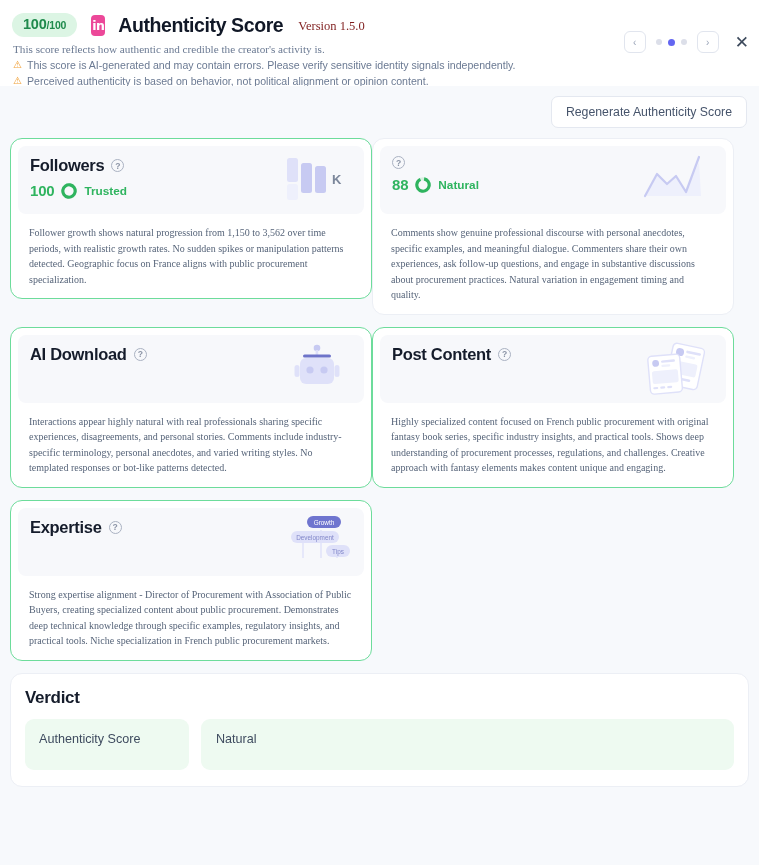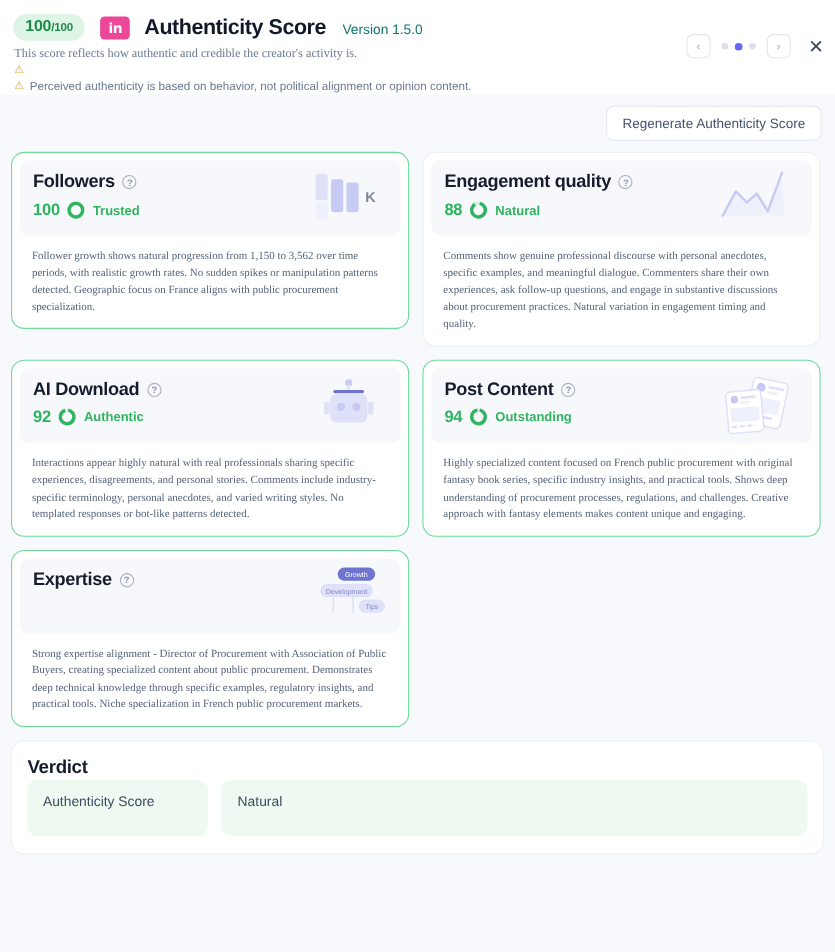--- a/index.html
+++ b/index.html
@@ -33,45 +33,46 @@
     padding: 4px 11px 5px 11px;
     font-size: 14.5px;
     font-weight: 700;
     line-height: 1;
     display: flex;
     align-items: baseline;
     letter-spacing: -0.2px;
   }
   .score-pill .denom { font-size: 10.5px; font-weight: 700; }
   .li-logo {
-    width: 27px; height: 21px;
+    width: 14px; height: 21px;
     background: #ec4899;
     border-radius: 4px;
     display: flex; align-items: center; justify-content: center;
     color: #fff;
     font-size: 12.5px;
     font-weight: 700;
     font-family: "DejaVu Sans", sans-serif;
     letter-spacing: -0.5px;
     margin-left: 4px;
   }
   .title {
     font-size: 19.5px;
     font-weight: 700;
     color: #111827;
     letter-spacing: -0.4px;
     margin-left: 3px;
   }
   .version {
     font-size: 12.5px;
-    color: #0f766e;
+    color: #7f1d1d;
     font-weight: 400;
     margin-left: 5px;
     align-self: center;
     padding-top: 3px;
+    font-family: Liberation Serif, serif;
   }
   .subtitle {
     font-size: 11.2px;
     color: #6b7a93;
     margin-top: 3px;
     margin-left: 1px;
     font-family: Liberation Serif, serif;
   }
   .warn-line {
     font-size: 10.6px;
@@ -142,21 +143,21 @@
     cursor: pointer;
     display: flex; align-items: center; gap: 7px;
     white-space: nowrap;
     justify-content: flex-end;
   }
 
   
   .grid {
     display: flex;
     flex-wrap: wrap;
-    gap: 12px 12px;
+    gap: 12px 0;
   }
   .card {
     width: 362px;
     background: #ffffff;
     border: 1px solid #6ddc9b;
     border-radius: 12px;
     padding: 7px 7px 9px 7px;
     align-self: flex-start;
   }
   .card.plain { border-color: #eceff5; }
@@ -229,21 +230,21 @@
     background: #fff;
     border: 1px solid #eceff5;
     border-radius: 12px;
     padding: 14px 14px 16px 14px;
   }
   .verdict-title {
     font-size: 17px;
     font-weight: 700;
     color: #151c2b;
     letter-spacing: -0.3px;
-    margin-bottom: 1px;
+    margin-bottom: 11px;
   }
   .verdict-row { display: flex; gap: 12px; }
   .v-left {
     background: #eefaf1;
     border-radius: 9px;
     width: 164px;
     padding: 13px 14px 14px 14px;
     flex: none;
   }
   .v-left-label {
@@ -276,20 +277,21 @@
     </div>
     <div class="li-logo">in</div>
     <div class="title">Authenticity Score</div>
     <div class="version">Version 1.5.0</div>
   </div>
 
   <div class="subtitle">This score reflects how authentic and credible the creator's activity is.</div>
 
   <div class="warn-line">
     <span class="warn-ico">⚠</span>
+    <span>This score is AI-generated and may contain errors. Please verify sensitive identity signals independently.</span>
   </div>
   <div class="warn-line">
     <span class="warn-ico">⚠</span>
     <span>Perceived authenticity is based on behavior, not political alignment or opinion content.</span>
   </div>
 
   <div class="header-right">
     <div class="pager">
       <div class="pg-btn">‹</div>
       <div class="dots">
@@ -332,21 +334,20 @@
       <rect x="20" y="11" width="11" height="30" rx="2.5" fill="#c7caf2"></rect>
       <rect x="34" y="14" width="11" height="27" rx="2.5" fill="#c7caf2"></rect>
       <text x="51" y="32" font-family="Liberation Sans, sans-serif" font-size="13" font-weight="600" fill="#7c879b">K</text>
     </svg></div>
      </div>
      <div class="card-body">Follower growth shows natural progression from 1,150 to 3,562 over time periods, with realistic growth rates. No sudden spikes or manipulation patterns detected. Geographic focus on France aligns with public procurement specialization.</div>
       </div>
       <div class="card plain">
         <div class="card-head">
        <div class="card-title">
-         <span>Engagement quality</span>
          <span class="qmark">?</span>
        </div>
        <div class="score-row">
          <span class="score-num">88</span>
          <svg class="mini-ring" width="16" height="16" viewBox="0 0 16 16">
     <circle cx="8" cy="8" r="6.2" fill="none" stroke="#d8f0e0" stroke-width="3.1"></circle>
     <circle cx="8" cy="8" r="6.2" fill="none" stroke="#2fb45f" stroke-width="3.1" stroke-dasharray="34.28 4.67" transform="rotate(-80 8 8)" stroke-linecap="butt"></circle>
   </svg>
          <span class="score-label">Natural</span>
        </div>
@@ -355,55 +356,39 @@
       <path d="M2 44 L14 22 L24 32 L33 24 L43 40 L56 5" fill="none" stroke="#c7caf2" stroke-width="2.2" stroke-linejoin="round" stroke-linecap="round"></path>
     </svg></div>
      </div>
      <div class="card-body">Comments show genuine professional discourse with personal anecdotes, specific examples, and meaningful dialogue. Commenters share their own experiences, ask follow-up questions, and engage in substantive discussions about procurement practices. Natural variation in engagement timing and quality.</div>
       </div>
       <div class="card">
         <div class="card-head">
        <div class="card-title">
          <span>AI Download</span>
          <span class="qmark">?</span>
-       </div>
-       <div class="score-row">
-         <span class="score-num">92</span>
-         <svg class="mini-ring" width="16" height="16" viewBox="0 0 16 16">
-    <circle cx="8" cy="8" r="6.2" fill="none" stroke="#d8f0e0" stroke-width="3.1"></circle>
-    <circle cx="8" cy="8" r="6.2" fill="none" stroke="#2fb45f" stroke-width="3.1" stroke-dasharray="35.84 3.12" transform="rotate(-80 8 8)" stroke-linecap="butt"></circle>
-  </svg>
-         <span class="score-label">Authentic</span>
        </div>
        <div class="thumb"><svg width="72" height="56" viewBox="0 0 72 56">
       <circle cx="36" cy="7" r="3.3" fill="#c7caf2"></circle>
       <rect x="34.6" y="9" width="2.6" height="5" fill="#dfe1f9"></rect>
       <rect x="22" y="13.5" width="28" height="3" rx="1.5" fill="#6e74c9"></rect>
       <rect x="19" y="17" width="34" height="26" rx="6" fill="#dfe1f9"></rect>
       <rect x="13.5" y="24" width="5" height="12" rx="2.5" fill="#dfe1f9"></rect>
       <rect x="53.5" y="24" width="5" height="12" rx="2.5" fill="#dfe1f9"></rect>
       <circle cx="29" cy="29" r="3.6" fill="#c7caf2"></circle>
       <circle cx="43" cy="29" r="3.6" fill="#c7caf2"></circle>
     </svg></div>
      </div>
      <div class="card-body">Interactions appear highly natural with real professionals sharing specific experiences, disagreements, and personal stories. Comments include industry-specific terminology, personal anecdotes, and varied writing styles. No templated responses or bot-like patterns detected.</div>
       </div>
       <div class="card">
         <div class="card-head">
        <div class="card-title">
          <span>Post Content</span>
          <span class="qmark">?</span>
-       </div>
-       <div class="score-row">
-         <span class="score-num">94</span>
-         <svg class="mini-ring" width="16" height="16" viewBox="0 0 16 16">
-    <circle cx="8" cy="8" r="6.2" fill="none" stroke="#d8f0e0" stroke-width="3.1"></circle>
-    <circle cx="8" cy="8" r="6.2" fill="none" stroke="#2fb45f" stroke-width="3.1" stroke-dasharray="36.62 2.34" transform="rotate(-80 8 8)" stroke-linecap="butt"></circle>
-  </svg>
-         <span class="score-label">Outstanding</span>
        </div>
        <div class="thumb"><svg width="72" height="56" viewBox="0 0 72 56">
       <g transform="rotate(12 40 26)">
         <rect x="26" y="4" width="32" height="42" rx="4" fill="#ffffff" stroke="#dfe1f9" stroke-width="1.4"></rect>
         <circle cx="34" cy="12" r="4" fill="#c7caf2"></circle>
         <rect x="40" y="9" width="15" height="2.6" rx="1.3" fill="#dfe1f9"></rect>
         <rect x="40" y="14" width="10" height="2.4" rx="1.2" fill="#eef0fc"></rect>
         <rect x="30" y="21" width="24" height="13" rx="2" fill="#eef0fc"></rect>
         <rect x="30" y="37" width="20" height="2.4" rx="1.2" fill="#dfe1f9"></rect>
       </g>

